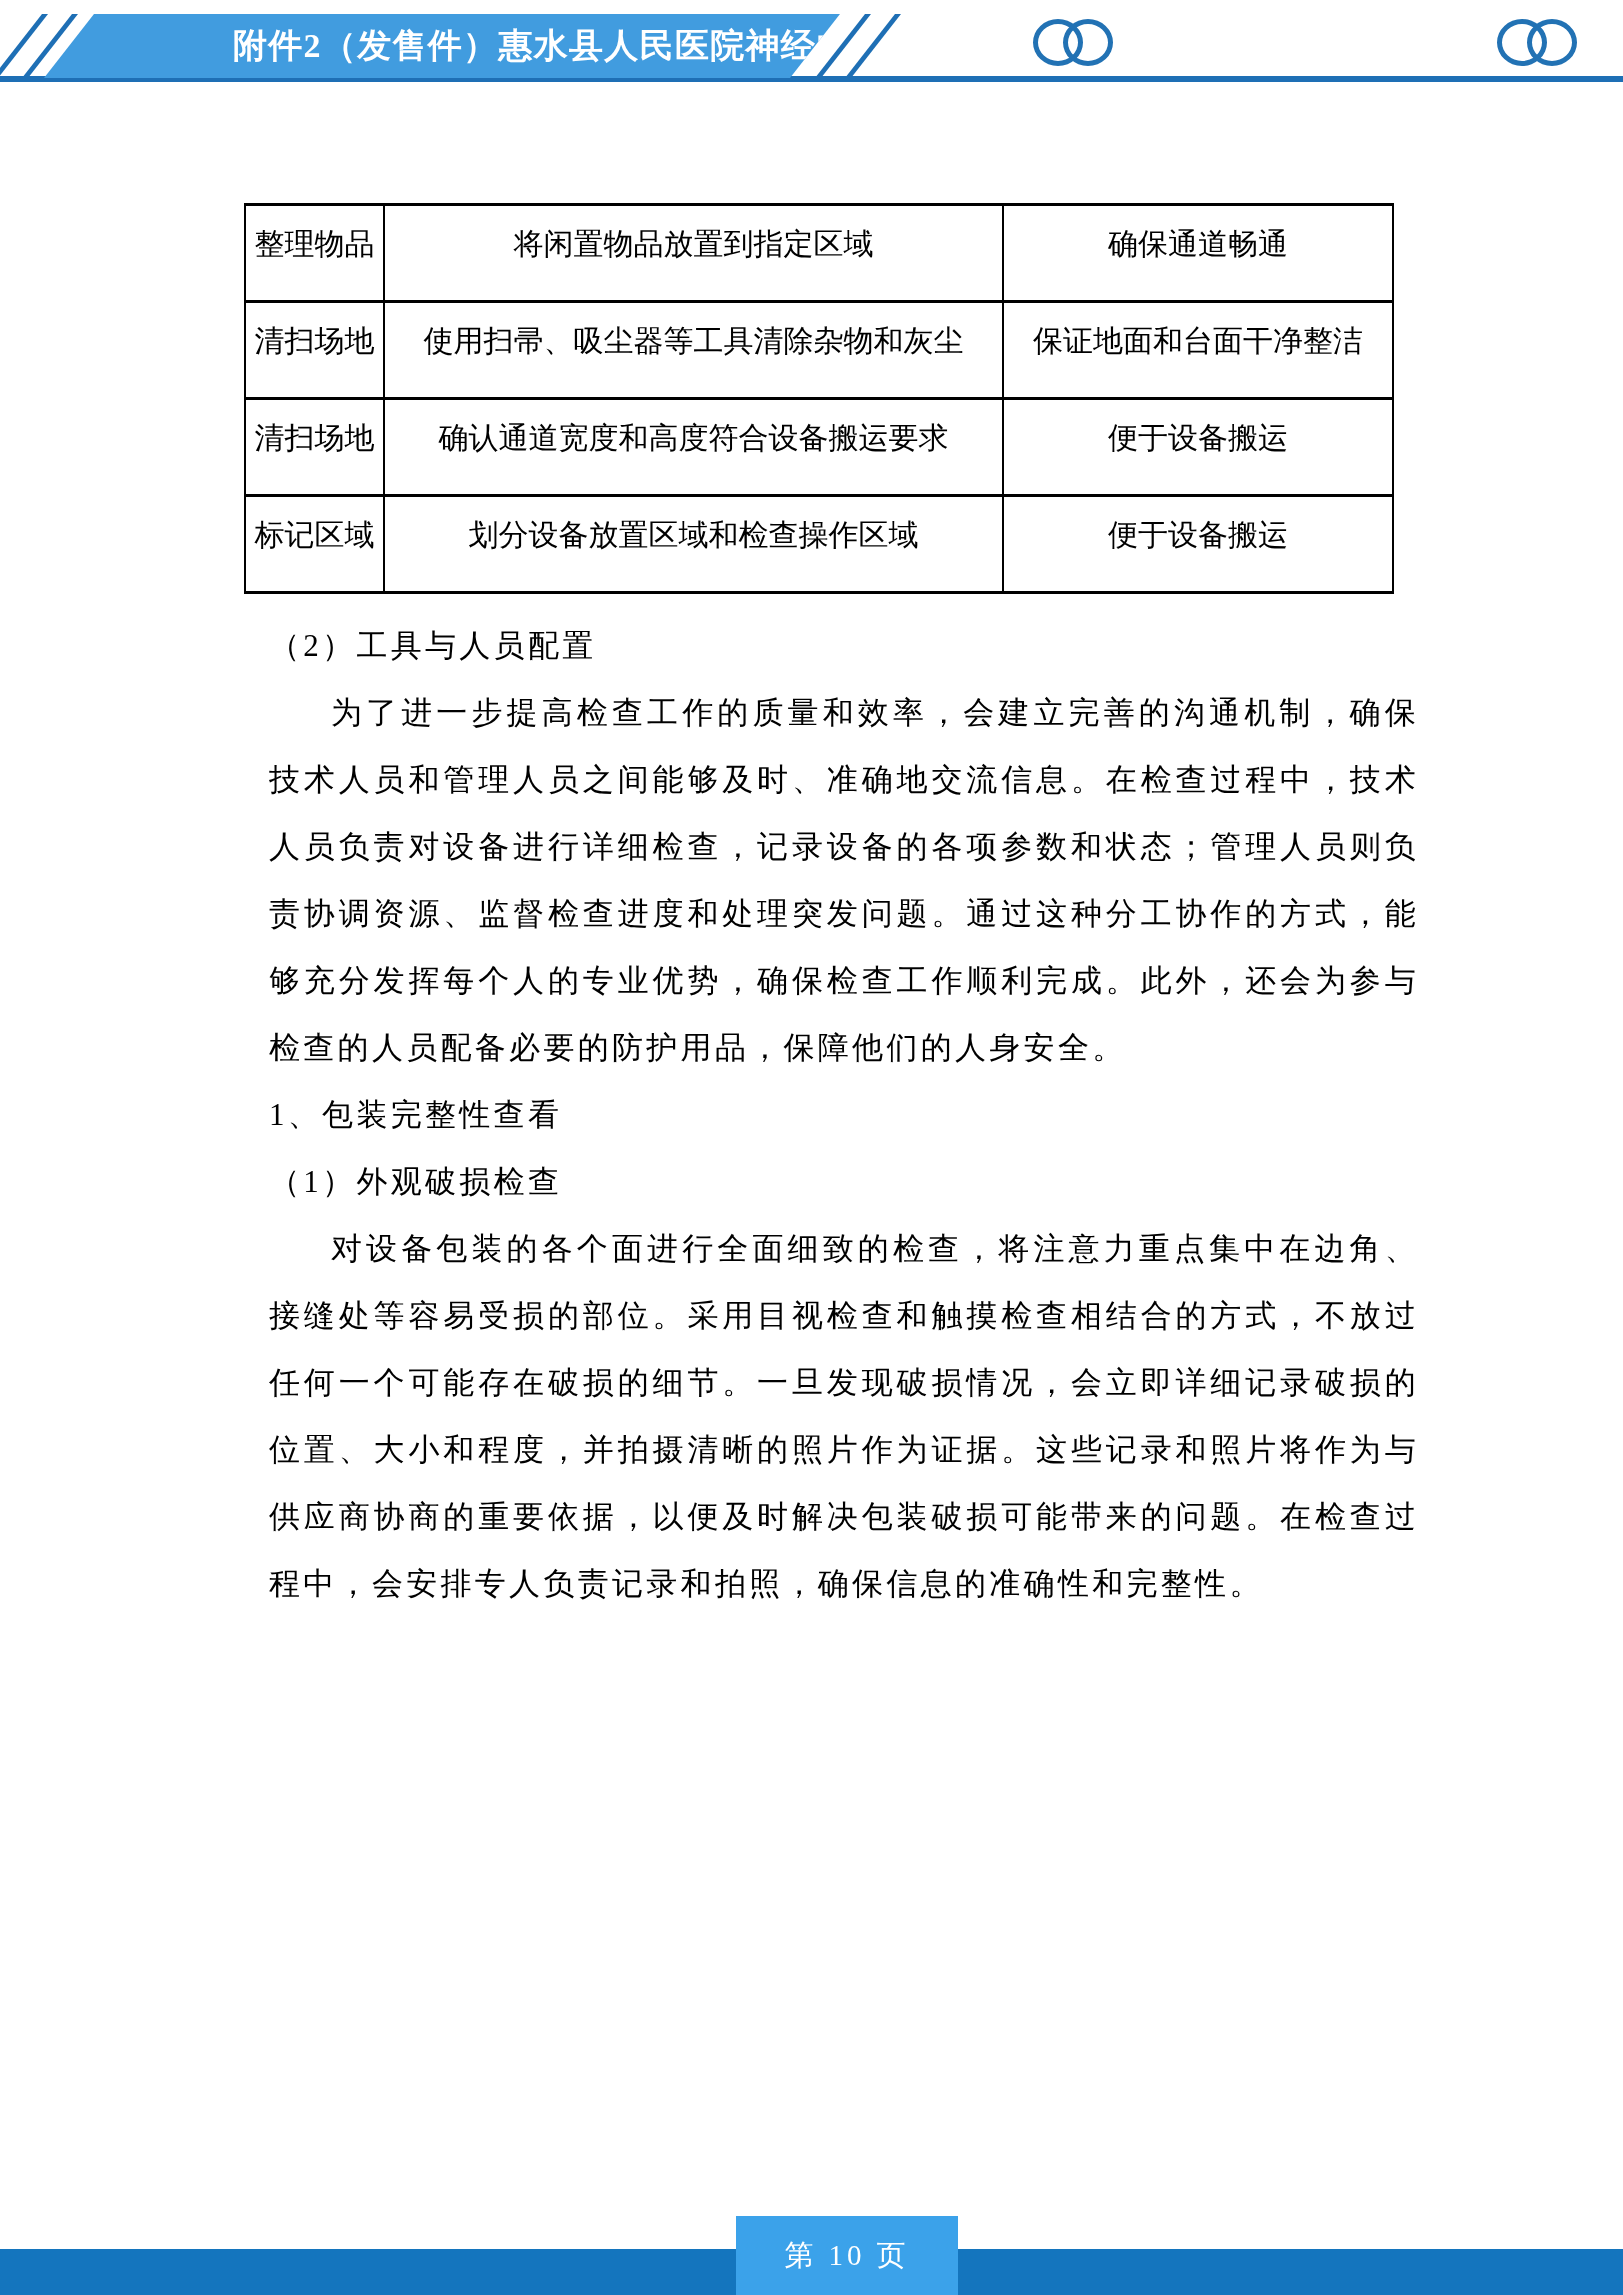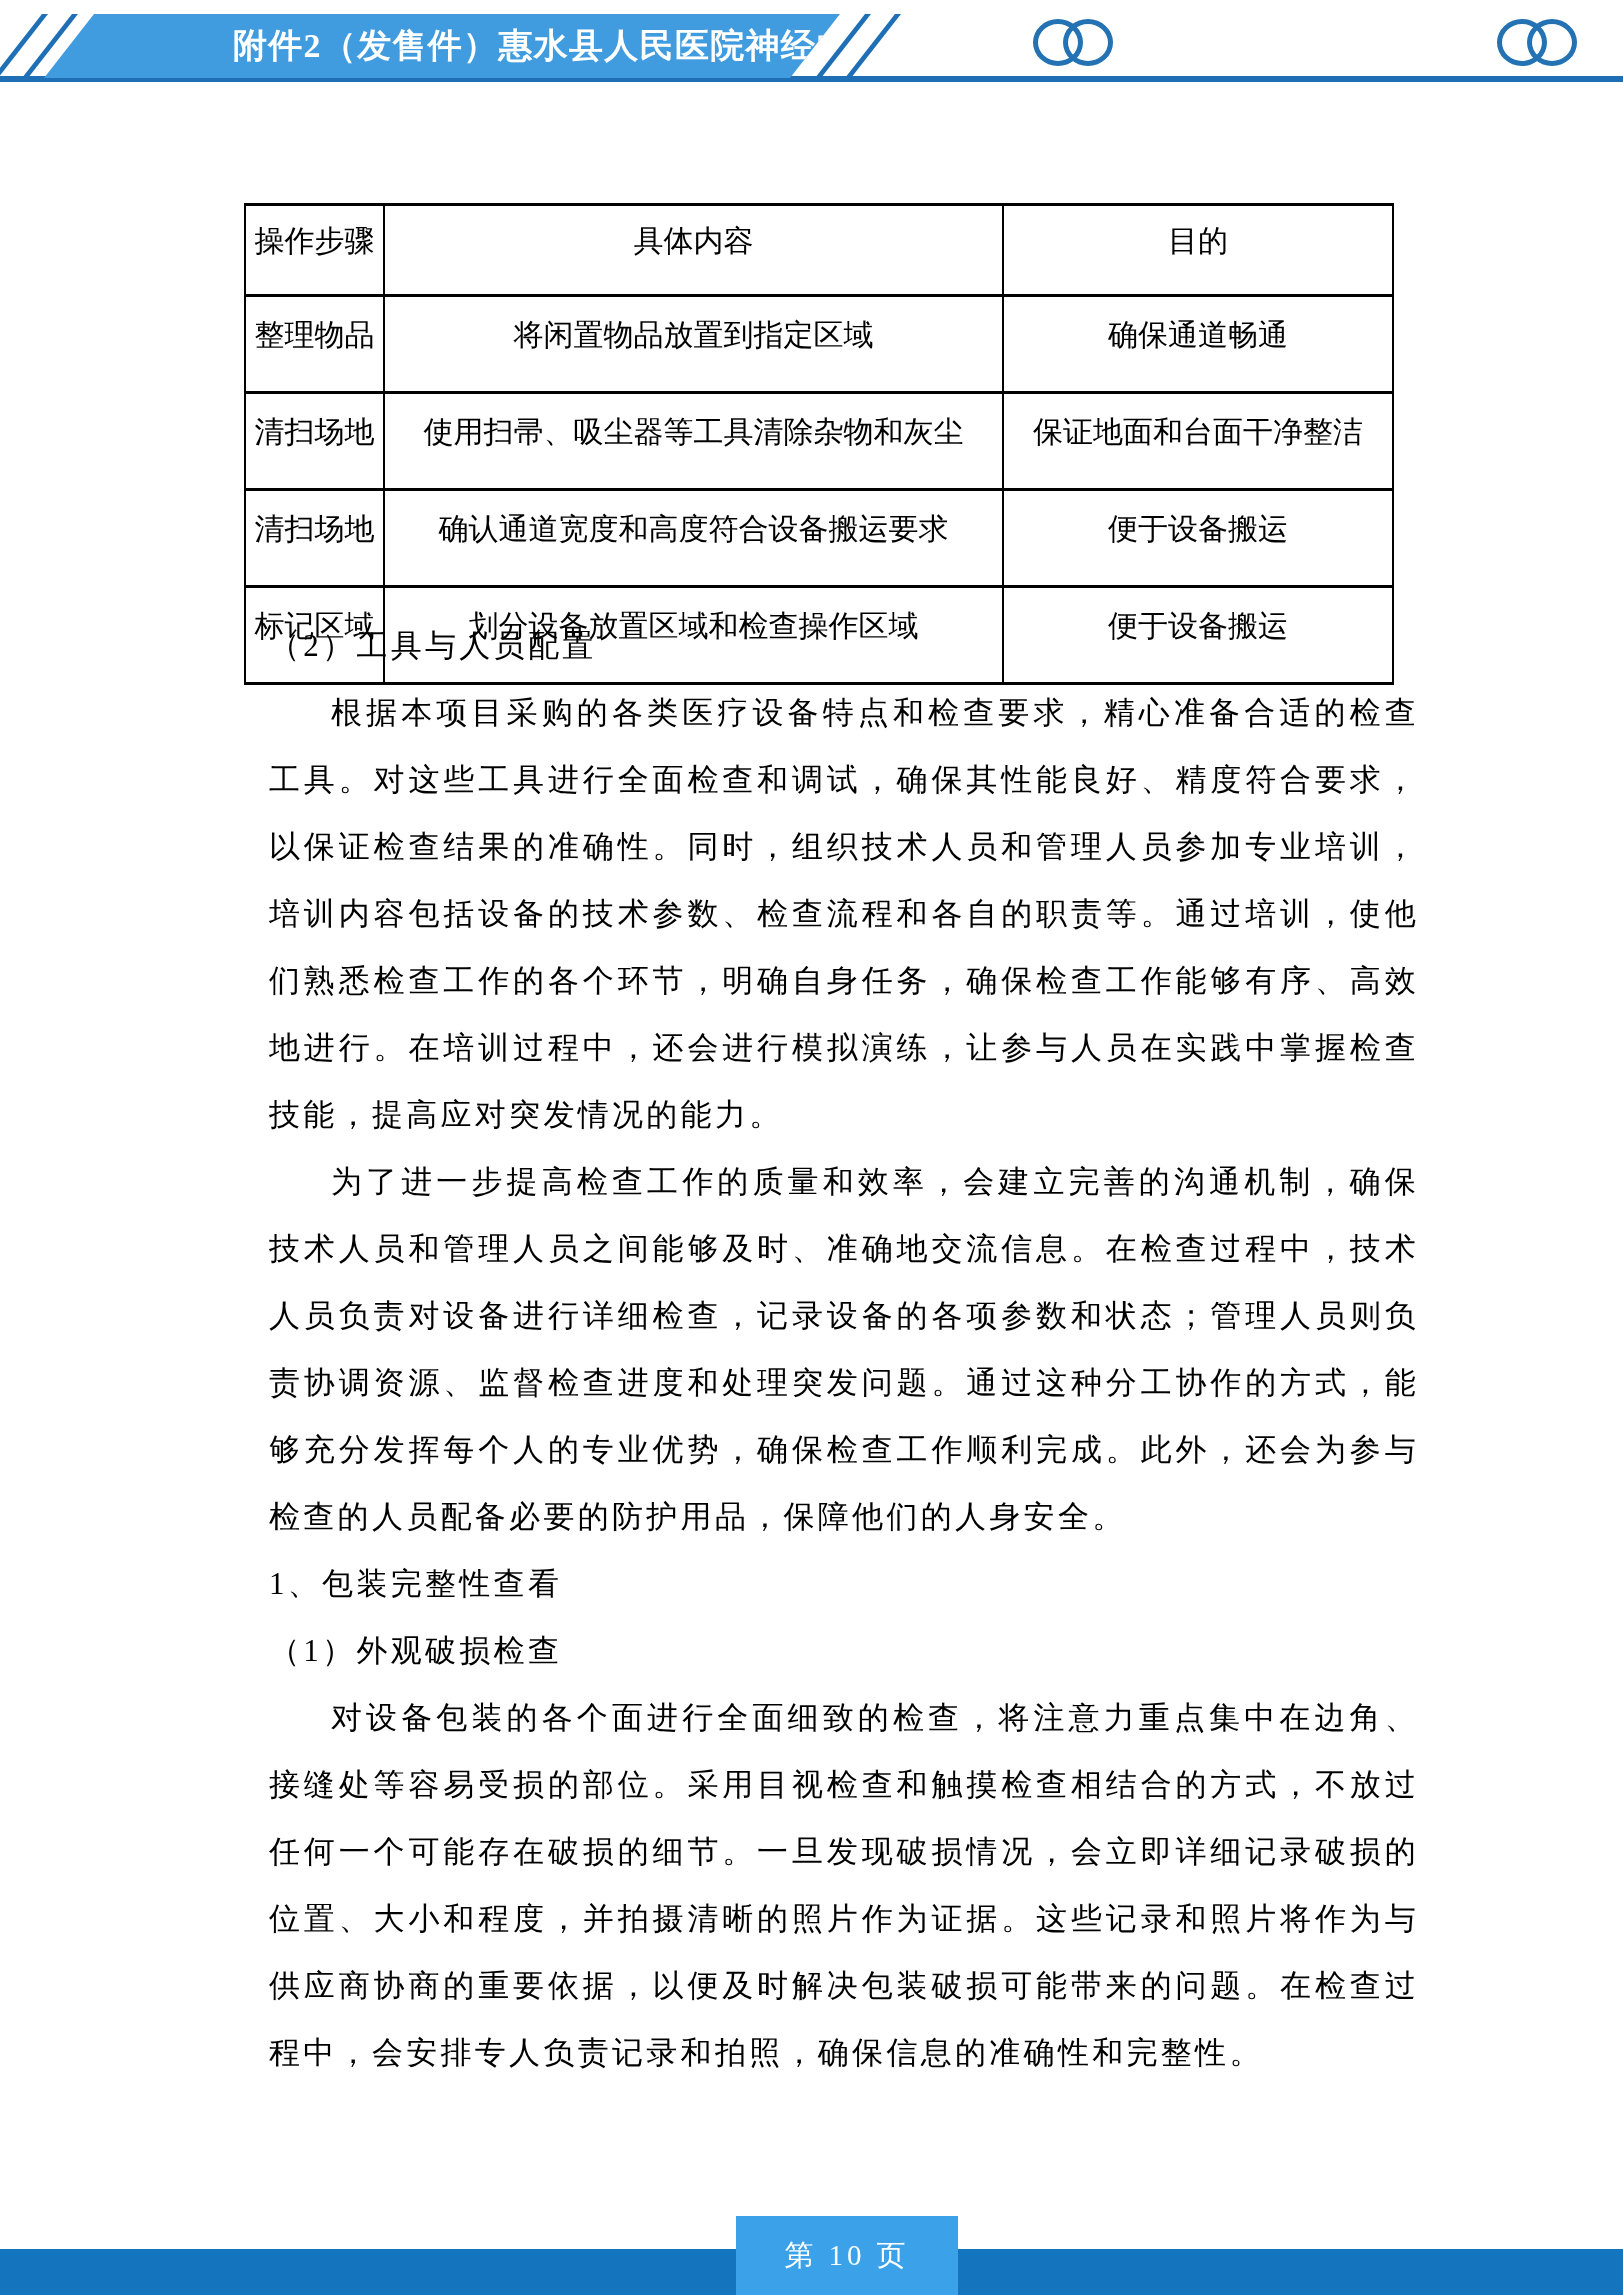--- a/index.html
+++ b/index.html
@@ -99,25 +99,20 @@
   <div class="ring"></div>
 </div>
 
 <table class="optable">
   <colgroup>
       <col class="c1">
       <col class="c2">
       <col class="c3">
     </colgroup>
   <tbody>
-      <tr class="hd">
-    <td>操作步骤</td>
-    <td>具体内容</td>
-    <td>目的</td>
-  </tr>
   <tr class="rw">
     <td>整理物品</td>
     <td>将闲置物品放置到指定区域</td>
     <td>确保通道畅通</td>
   </tr>
   <tr class="rw">
     <td>清扫场地</td>
     <td>使用扫帚、吸尘器等工具清除杂物和灰尘</td>
     <td>保证地面和台面干净整洁</td>
   </tr>
@@ -129,21 +124,20 @@
   <tr class="rw">
     <td>标记区域</td>
     <td>划分设备放置区域和检查操作区域</td>
     <td>便于设备搬运</td>
   </tr>
 </tbody>
   </table>
 
 <div class="bodytext">
   <p>（2）工具与人员配置</p>
-  <p class="indent">根据本项目采购的各类医疗设备特点和检查要求，精心准备合适的检查工具。对这些工具进行全面检查和调试，确保其性能良好、精度符合要求，以保证检查结果的准确性。同时，组织技术人员和管理人员参加专业培训，培训内容包括设备的技术参数、检查流程和各自的职责等。通过培训，使他们熟悉检查工作的各个环节，明确自身任务，确保检查工作能够有序、高效地进行。在培训过程中，还会进行模拟演练，让参与人员在实践中掌握检查技能，提高应对突发情况的能力。</p>
   <p class="indent">为了进一步提高检查工作的质量和效率，会建立完善的沟通机制，确保技术人员和管理人员之间能够及时、准确地交流信息。在检查过程中，技术人员负责对设备进行详细检查，记录设备的各项参数和状态；管理人员则负责协调资源、监督检查进度和处理突发问题。通过这种分工协作的方式，能够充分发挥每个人的专业优势，确保检查工作顺利完成。此外，还会为参与检查的人员配备必要的防护用品，保障他们的人身安全。</p>
   <p>1、包装完整性查看</p>
   <p>（1）外观破损检查</p>
   <p class="indent">对设备包装的各个面进行全面细致的检查，将注意力重点集中在边角、接缝处等容易受损的部位。采用目视检查和触摸检查相结合的方式，不放过任何一个可能存在破损的细节。一旦发现破损情况，会立即详细记录破损的位置、大小和程度，并拍摄清晰的照片作为证据。这些记录和照片将作为与供应商协商的重要依据，以便及时解决包装破损可能带来的问题。在检查过程中，会安排专人负责记录和拍照，确保信息的准确性和完整性。</p>
 </div>
 
 <div class="ftr-bar"></div>
 <div class="ftr-tab">
   <span>第 10 页</span>
 </div>

